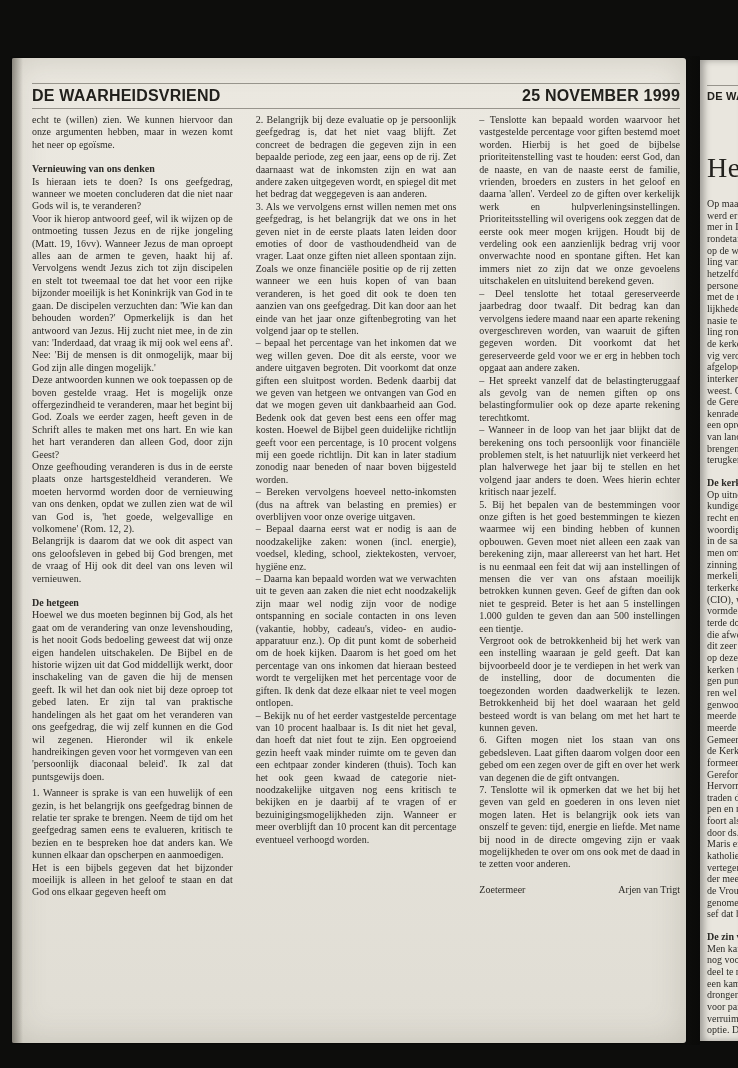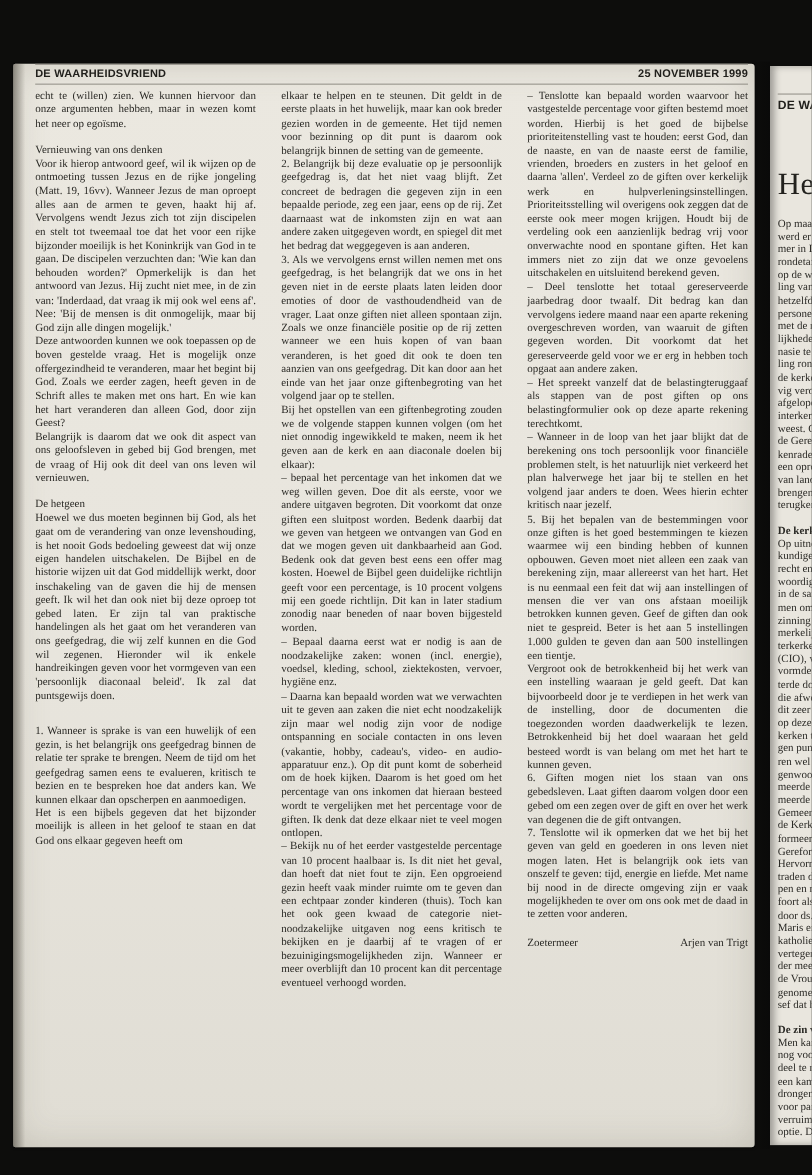--- a/index.html
+++ b/index.html
@@ -24,35 +24,35 @@
     border-radius:2px 3px 3px 2px;
     box-shadow:inset 0 0 34px rgba(95,90,74,.22), 0 0 2px rgba(0,0,0,.65);
   }
   .main-page::before{ 
     content:"";position:absolute;left:0;top:0;bottom:0;width:11px;
     background:linear-gradient(90deg,rgba(42,38,30,.45),rgba(42,38,30,0));
     border-radius:2px 0 0 2px;pointer-events:none;
   }
   .main-inner{position:absolute;left:20px;right:6px;top:0;bottom:0}
   .masthead{
-    border-top:1px solid var(--rule);border-bottom:1px solid var(--rule);
+    margin-top:25px;border-top:1px solid var(--rule);border-bottom:1px solid var(--rule);
     display:flex;justify-content:space-between;align-items:baseline;
     padding:3px 0 3px;
-    font-family:"Liberation Sans",sans-serif;font-weight:700;font-size:10px;
+    font-family:"Liberation Sans",sans-serif;font-weight:700;font-size:16px;
     letter-spacing:.2px;color:var(--head_ink);
   }
   .columns{
     display:flex;gap:23px;margin-top:5px;height:912px;overflow:hidden;
     font-size:10px;line-height:12.4px;text-align:justify;color:var(--ink);
   }
   .col{flex:1 1 0;min-width:0}
   .col3{position:relative}
   p.blk{margin:0}
-  p.b-head{font-weight:400;margin-top:12px}
-  p.gap{margin-top:20px}
+  p.b-head{font-weight:700;margin-top:12px}
+  p.gap{margin-top:4px}
   .signoff{display:flex;justify-content:space-between;margin-top:13px;text-align:right}
   
   .gutter{
     position:absolute;left:686px;top:56px;width:14px;height:989px;
     background:linear-gradient(90deg,rgba(10,10,8,0),rgba(10,10,8,.55) 45%,#0a0a09 100%);
   }
   
   .next-page{
     position:absolute;left:700px;top:60px;width:40px;height:981px;
     background:var(--paper);
@@ -78,43 +78,44 @@
 
     <div class="masthead">
       <span>DE WAARHEIDSVRIEND</span>
       <span>25 NOVEMBER 1999</span>
     </div>
 
     <div class="columns">
       <div class="col">
           <p class="blk b-para">echt te (willen) zien. We kunnen hiervoor dan onze argumenten hebben, maar in wezen komt het neer op egoïsme.</p>
           <p class="blk b-head">Vernieuwing van ons denken</p>
+          <p class="blk b-para">Is hieraan iets te doen? Is ons geefgedrag, wanneer we moeten concluderen dat die niet naar Gods wil is, te veranderen?</p>
           <p class="blk b-para">Voor ik hierop antwoord geef, wil ik wijzen op de ontmoeting tussen Jezus en de rijke jongeling (Matt. 19, 16vv). Wanneer Jezus de man oproept alles aan de armen te geven, haakt hij af. Vervolgens wendt Jezus zich tot zijn discipelen en stelt tot tweemaal toe dat het voor een rijke bijzonder moeilijk is het Koninkrijk van God in te gaan. De discipelen verzuchten dan: 'Wie kan dan behouden worden?' Opmerkelijk is dan het antwoord van Jezus. Hij zucht niet mee, in de zin van: 'Inderdaad, dat vraag ik mij ook wel eens af'. Nee: 'Bij de mensen is dit onmogelijk, maar bij God zijn alle dingen mogelijk.'</p>
           <p class="blk b-para">Deze antwoorden kunnen we ook toepassen op de boven gestelde vraag. Het is mogelijk onze offergezindheid te veranderen, maar het begint bij God. Zoals we eerder zagen, heeft geven in de Schrift alles te maken met ons hart. En wie kan het hart veranderen dan alleen God, door zijn Geest?</p>
+          <p class="blk b-para">Onze geefhouding veranderen is dus in de eerste plaats onze hartsgesteldheid veranderen. We moeten hervormd worden door de vernieuwing van ons denken, opdat we zullen zien wat de wil van God is, 'het goede, welgevallige en volkomene' (Rom. 12, 2).</p>
           <p class="blk b-para">Belangrijk is daarom dat we ook dit aspect van ons geloofsleven in gebed bij God brengen, met de vraag of Hij ook dit deel van ons leven wil vernieuwen.</p>
           <p class="blk b-head">De hetgeen</p>
           <p class="blk b-para">Hoewel we dus moeten beginnen bij God, als het gaat om de verandering van onze levenshouding, is het nooit Gods bedoeling geweest dat wij onze eigen handelen uitschakelen. De Bijbel en de historie wijzen uit dat God middellijk werkt, door inschakeling van de gaven die hij de mensen geeft. Ik wil het dan ook niet bij deze oproep tot gebed laten. Er zijn tal van praktische handelingen als het gaat om het veranderen van ons geefgedrag, die wij zelf kunnen en die God wil zegenen. Hieronder wil ik enkele handreikingen geven voor het vormgeven van een 'persoonlijk diaconaal beleid'. Ik zal dat puntsgewijs doen.</p>
           <p class="blk b-para gap">1. Wanneer is sprake is van een huwelijk of een gezin, is het belangrijk ons geefgedrag binnen de relatie ter sprake te brengen. Neem de tijd om het geefgedrag samen eens te evalueren, kritisch te bezien en te bespreken hoe dat anders kan. We kunnen elkaar dan opscherpen en aanmoedigen.</p>
           <p class="blk b-para">Het is een bijbels gegeven dat het bijzonder moeilijk is alleen in het geloof te staan en dat God ons elkaar gegeven heeft om</p>
         </div>
       <div class="col">
-          <p class="blk b-para">elkaar te helpen en te steunen. Dit geldt in de eerste plaats in het huwelijk, maar kan ook breder gezien worden in de gemeente. Het tijd nemen voor bezinning op dit punt is daarom ook belangrijk binnen de setting van de gemeente.</p>
           <p class="blk b-para">2. Belangrijk bij deze evaluatie op je persoonlijk geefgedrag is, dat het niet vaag blijft. Zet concreet de bedragen die gegeven zijn in een bepaalde periode, zeg een jaar, eens op de rij. Zet daarnaast wat de inkomsten zijn en wat aan andere zaken uitgegeven wordt, en spiegel dit met het bedrag dat weggegeven is aan anderen.</p>
           <p class="blk b-para">3. Als we vervolgens ernst willen nemen met ons geefgedrag, is het belangrijk dat we ons in het geven niet in de eerste plaats laten leiden door emoties of door de vasthoudendheid van de vrager. Laat onze giften niet alleen spontaan zijn. Zoals we onze financiële positie op de rij zetten wanneer we een huis kopen of van baan veranderen, is het goed dit ook te doen ten aanzien van ons geefgedrag. Dit kan door aan het einde van het jaar onze giftenbegroting van het volgend jaar op te stellen.</p>
-          <p class="blk b-para">Bij het opstellen van een giftenbegroting zouden we de volgende stappen kunnen volgen (om het niet onnodig ingewikkeld te maken, neem ik het geven aan de kerk en aan diaconale doelen bij elkaar):</p>
           <p class="blk b-para">– bepaal het percentage van het inkomen dat we weg willen geven. Doe dit als eerste, voor we andere uitgaven begroten. Dit voorkomt dat onze giften een sluitpost worden. Bedenk daarbij dat we geven van hetgeen we ontvangen van God en dat we mogen geven uit dankbaarheid aan God. Bedenk ook dat geven best eens een offer mag kosten. Hoewel de Bijbel geen duidelijke richtlijn geeft voor een percentage, is 10 procent volgens mij een goede richtlijn. Dit kan in later stadium zonodig naar beneden of naar boven bijgesteld worden.</p>
+          <p class="blk b-para">– Bereken vervolgens hoeveel netto-inkomsten (dus na aftrek van belasting en premies) er overblijven voor onze overige uitgaven.</p>
           <p class="blk b-para">– Bepaal daarna eerst wat er nodig is aan de noodzakelijke zaken: wonen (incl. energie), voedsel, kleding, school, ziektekosten, vervoer, hygiëne enz.</p>
           <p class="blk b-para">– Daarna kan bepaald worden wat we verwachten uit te geven aan zaken die niet echt noodzakelijk zijn maar wel nodig zijn voor de nodige ontspanning en sociale contacten in ons leven (vakantie, hobby, cadeau's, video- en audio-apparatuur enz.). Op dit punt komt de soberheid om de hoek kijken. Daarom is het goed om het percentage van ons inkomen dat hieraan besteed wordt te vergelijken met het percentage voor de giften. Ik denk dat deze elkaar niet te veel mogen ontlopen.</p>
           <p class="blk b-para">– Bekijk nu of het eerder vastgestelde percentage van 10 procent haalbaar is. Is dit niet het geval, dan hoeft dat niet fout te zijn. Een opgroeiend gezin heeft vaak minder ruimte om te geven dan een echtpaar zonder kinderen (thuis). Toch kan het ook geen kwaad de categorie niet-noodzakelijke uitgaven nog eens kritisch te bekijken en je daarbij af te vragen of er bezuinigingsmogelijkheden zijn. Wanneer er meer overblijft dan 10 procent kan dit percentage eventueel verhoogd worden.</p>
         </div>
       <div class="col col3">
         <div>
             <p class="blk b-para">– Tenslotte kan bepaald worden waarvoor het vastgestelde percentage voor giften bestemd moet worden. Hierbij is het goed de bijbelse prioriteitenstelling vast te houden: eerst God, dan de naaste, en van de naaste eerst de familie, vrienden, broeders en zusters in het geloof en daarna 'allen'. Verdeel zo de giften over kerkelijk werk en hulpverleningsinstellingen. Prioriteitsstelling wil overigens ook zeggen dat de eerste ook meer mogen krijgen. Houdt bij de verdeling ook een aanzienlijk bedrag vrij voor onverwachte nood en spontane giften. Het kan immers niet zo zijn dat we onze gevoelens uitschakelen en uitsluitend berekend geven.</p>
             <p class="blk b-para">– Deel tenslotte het totaal gereserveerde jaarbedrag door twaalf. Dit bedrag kan dan vervolgens iedere maand naar een aparte rekening overgeschreven worden, van waaruit de giften gegeven worden. Dit voorkomt dat het gereserveerde geld voor we er erg in hebben toch opgaat aan andere zaken.</p>
-            <p class="blk b-para">– Het spreekt vanzelf dat de belastingteruggaaf als stappen van de post giften op ons belastingformulier ook op deze aparte rekening terechtkomt.</p>
+            <p class="blk b-para">– Het spreekt vanzelf dat de belastingteruggaaf als gevolg van de nemen giften op ons belastingformulier ook op deze aparte rekening terechtkomt.</p>
             <p class="blk b-para">– Wanneer in de loop van het jaar blijkt dat de berekening ons toch persoonlijk voor financiële problemen stelt, is het natuurlijk niet verkeerd het plan halverwege het jaar bij te stellen en het volgend jaar anders te doen. Wees hierin echter kritisch naar jezelf.</p>
             <p class="blk b-para">5. Bij het bepalen van de bestemmingen voor onze giften is het goed bestemmingen te kiezen waarmee wij een binding hebben of kunnen opbouwen. Geven moet niet alleen een zaak van berekening zijn, maar allereerst van het hart. Het is nu eenmaal een feit dat wij aan instellingen of mensen die ver van ons afstaan moeilijk betrokken kunnen geven. Geef de giften dan ook niet te gespreid. Beter is het aan 5 instellingen 1.000 gulden te geven dan aan 500 instellingen een tientje.</p>
             <p class="blk b-para">Vergroot ook de betrokkenheid bij het werk van een instelling waaraan je geld geeft. Dat kan bijvoorbeeld door je te verdiepen in het werk van de instelling, door de documenten die toegezonden worden daadwerkelijk te lezen. Betrokkenheid bij het doel waaraan het geld besteed wordt is van belang om met het hart te kunnen geven.</p>
             <p class="blk b-para">6. Giften mogen niet los staan van ons gebedsleven. Laat giften daarom volgen door een gebed om een zegen over de gift en over het werk van degenen die de gift ontvangen.</p>
             <p class="blk b-para">7. Tenslotte wil ik opmerken dat we het bij het geven van geld en goederen in ons leven niet mogen laten. Het is belangrijk ook iets van onszelf te geven: tijd, energie en liefde. Met name bij nood in de directe omgeving zijn er vaak mogelijkheden te over om ons ook met de daad in te zetten voor anderen.</p>
           </div>
         <div class="signoff">
           <span>Zoetermeer</span>
           <span>Arjen van Trigt</span>
         </div>

